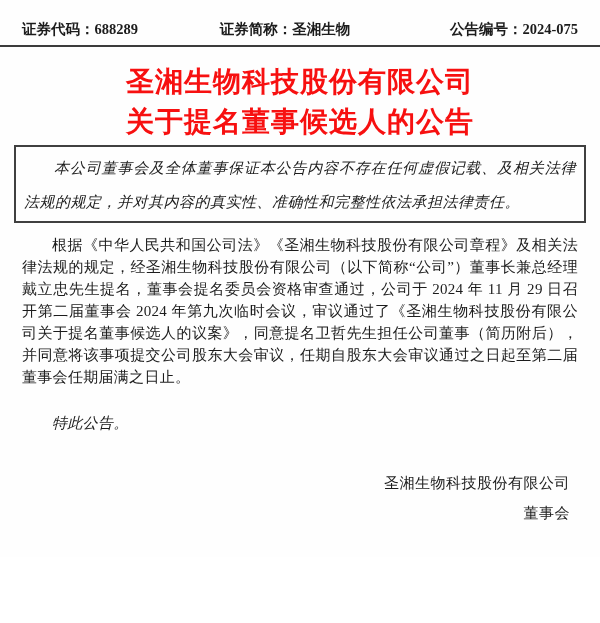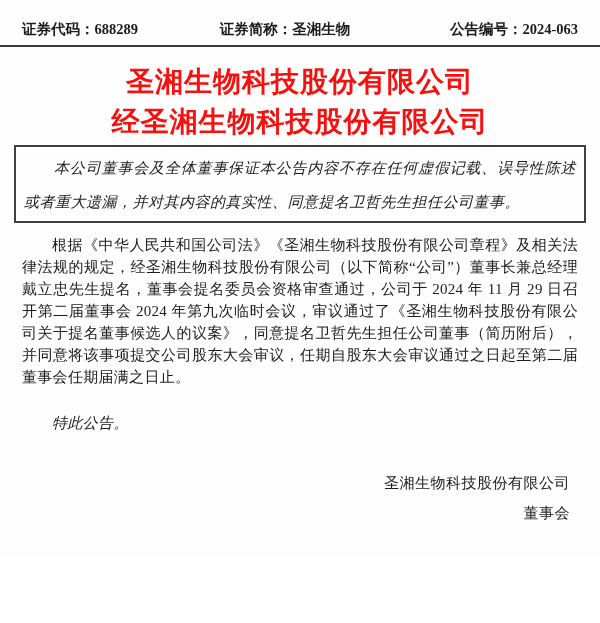--- a/index.html
+++ b/index.html
@@ -77,30 +77,30 @@
   .signature div { margin: 0; }
 </style>
 </head>
 <body>
 
 <div class="page">
 
   <div class="doc-header">
     <span>证券代码：688289</span>
     <span class="mid">证券简称：圣湘生物</span>
-    <span>公告编号：2024-063</span>
+    <span>公告编号：2024-075</span>
   </div>
 
   <div class="doc-title" style="color: rgb(247, 16, 16);">
     <div>圣湘生物科技股份有限公司</div>
-    <div>经圣湘生物科技股份有限公司</div>
+    <div>关于提名董事候选人的公告</div>
   </div>
 
   <div class="notice-box">
-    <span>本公司董事会及全体董事保证本公告内容不存在任何虚假记载、误导性陈述或者重大遗漏，并对其内容的真实性、同意提名卫哲先生担任公司董事。</span>
+    <span>本公司董事会及全体董事保证本公告内容不存在任何虚假记载、及相关法律法规的规定，并对其内容的真实性、准确性和完整性依法承担法律责任。</span>
   </div>
 
   <div class="body-text">
     <p class="para">根据《中华人民共和国公司法》《圣湘生物科技股份有限公司章程》及相关法律法规的规定，经圣湘生物科技股份有限公司（以下简称“公司”）董事长兼总经理戴立忠先生提名，董事会提名委员会资格审查通过，公司于 2024 年 11 月 29 日召开第二届董事会 2024 年第九次临时会议，审议通过了《圣湘生物科技股份有限公司关于提名董事候选人的议案》，同意提名卫哲先生担任公司董事（简历附后），并同意将该事项提交公司股东大会审议，任期自股东大会审议通过之日起至第二届董事会任期届满之日止。</p>
     <p class="closing">特此公告。</p>
   </div>
 
   <div class="signature">
     <div>圣湘生物科技股份有限公司</div>
     <div>董事会</div>

